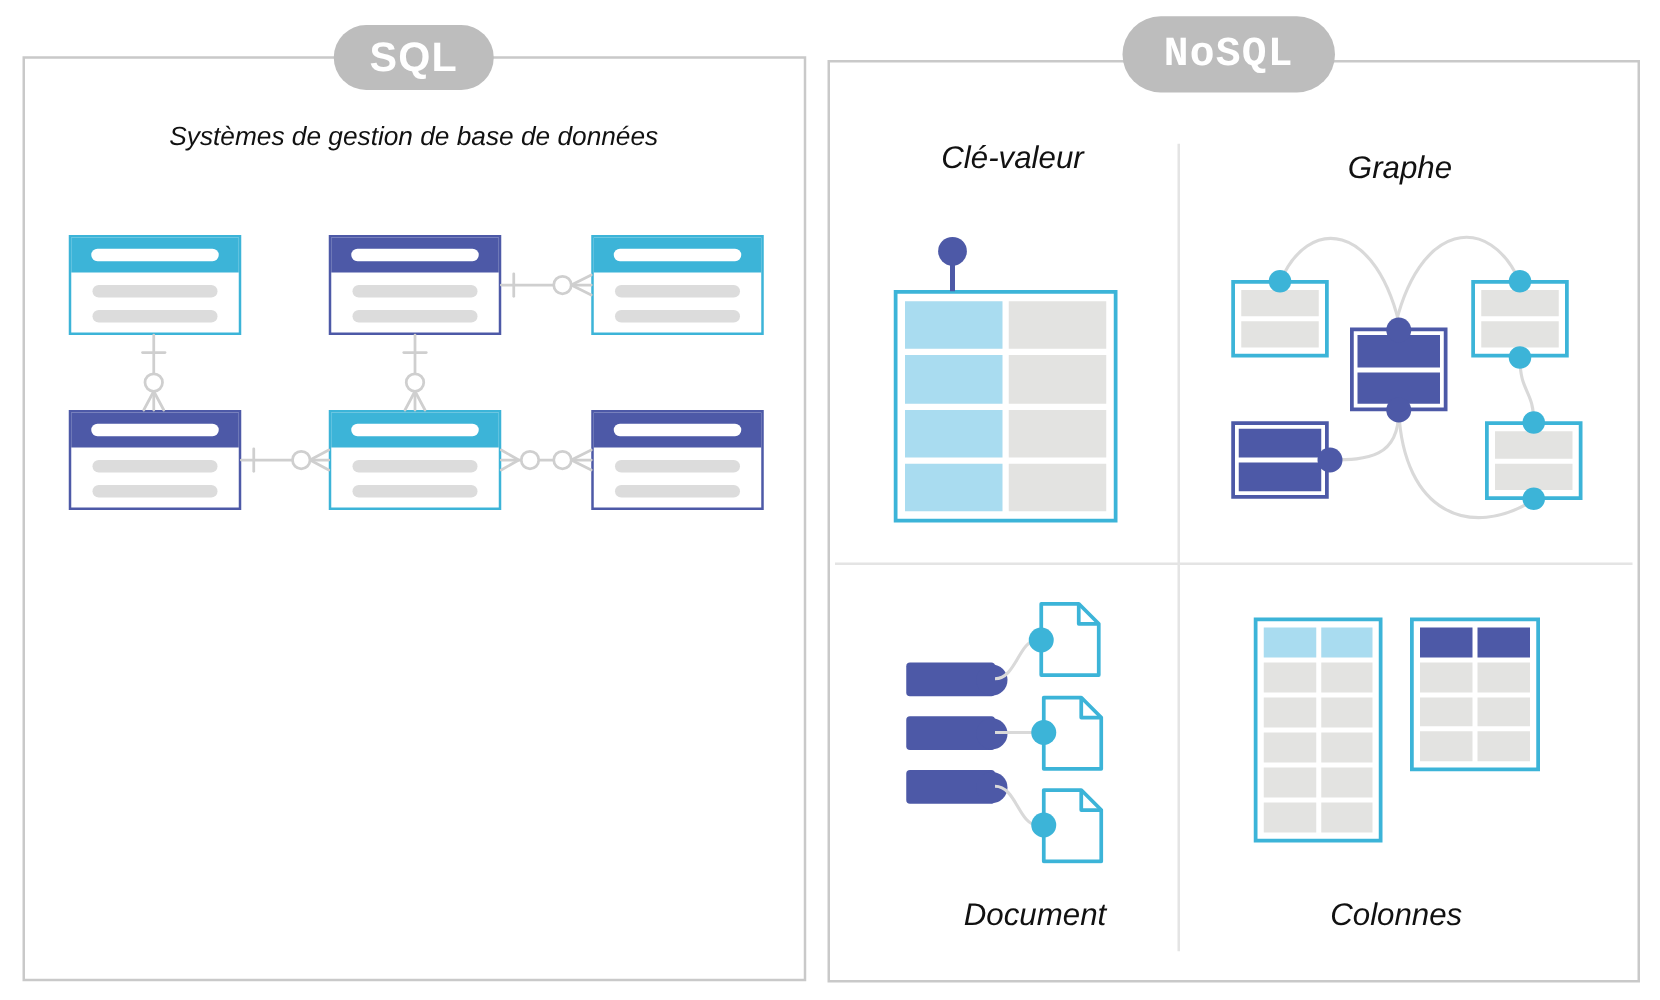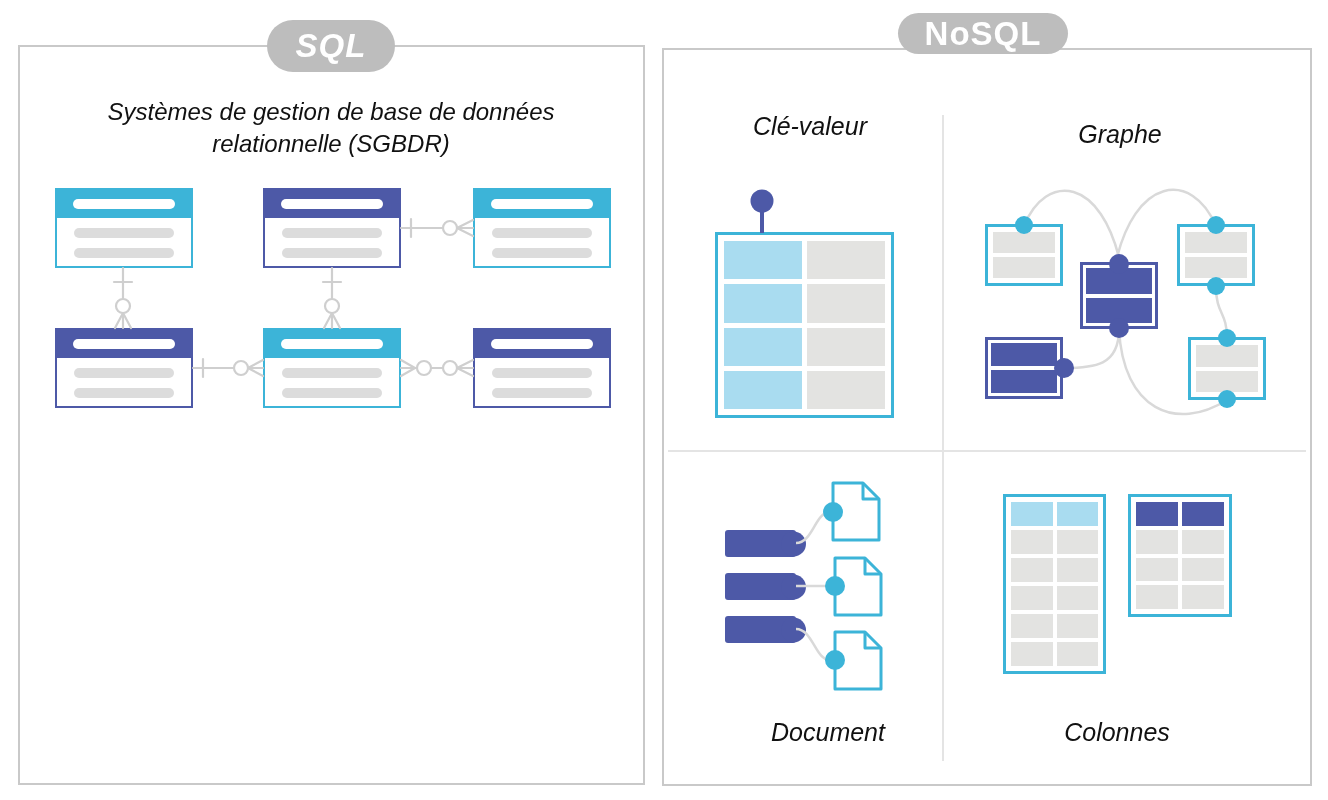--- a/index.html
+++ b/index.html
@@ -7,25 +7,25 @@
     width:1328px;height:800px;position:relative;overflow:hidden;
     background:#ffffff;font-family:"Liberation Sans",sans-serif;
   }
   .panel{position:absolute;background:#fff;border:2px solid var(--panel-border);box-sizing:border-box;z-index:1;}
   #sql-panel{left:18px;top:45px;width:627px;height:740px;}
   #nosql-panel{left:662px;top:48px;width:650px;height:738px;}
 
   .pill{position:absolute;background:var(--pill-gray);color:#fff;font-weight:bold;
     display:flex;align-items:center;justify-content:center;border-radius:32px;
     font-size:33px;letter-spacing:1px;z-index:6;}
-  #sql-pill{left:267px;top:20px;width:128px;height:52px;font-style:italic;}
-  #nosql-pill{left:898px;top:13px;width:170px;height:41px;}
+  #sql-pill{left:267px;top:20px;width:128px;height:52px;}
+  #nosql-pill{left:898px;top:13px;width:170px;height:61px;font-family:Liberation Mono, monospace;}
 
   .sql-title{position:absolute;left:40px;top:96px;width:582px;text-align:center;
-    font-style:italic;font-size:24px;line-height:1.32;color:var(--text-color);font-weight:500;z-index:2;}
+    font-style:italic;font-size:21px;line-height:1.32;color:var(--text-color);font-weight:500;z-index:2;}
 
   .q-label{position:absolute;width:240px;text-align:center;font-style:italic;
     font-size:25px;color:var(--text-color);font-weight:500;z-index:2;}
   #label-kv{left:690px;top:112px;}
   #label-graph{left:1000px;top:120px;}
   #label-doc{left:708px;top:718px;}
   #label-col{left:997px;top:718px;}
 
   .divider-v{position:absolute;left:942px;top:115px;width:2px;height:646px;background:var(--divider-gray);z-index:1;}
   .divider-h{position:absolute;left:668px;top:450px;width:638px;height:2px;background:var(--divider-gray);z-index:1;}
@@ -94,21 +94,20 @@
 </style>
 </head>
 <body>
 
 <div class="panel" id="sql-panel"></div>
 <div class="pill" id="sql-pill">
   <span>SQL</span>
 </div>
 <div class="sql-title">
   <div>Systèmes de gestion de base de données</div>
-  <div>relationnelle (SGBDR)</div>
 </div>
 
 <div class="er-table cyan" id="er-1">
   <div class="er-head">
       <div class="er-title-bar"></div>
     </div>
   <div class="er-body">
       <div class="er-bar"></div>
       <div class="er-bar"></div>
     </div>

